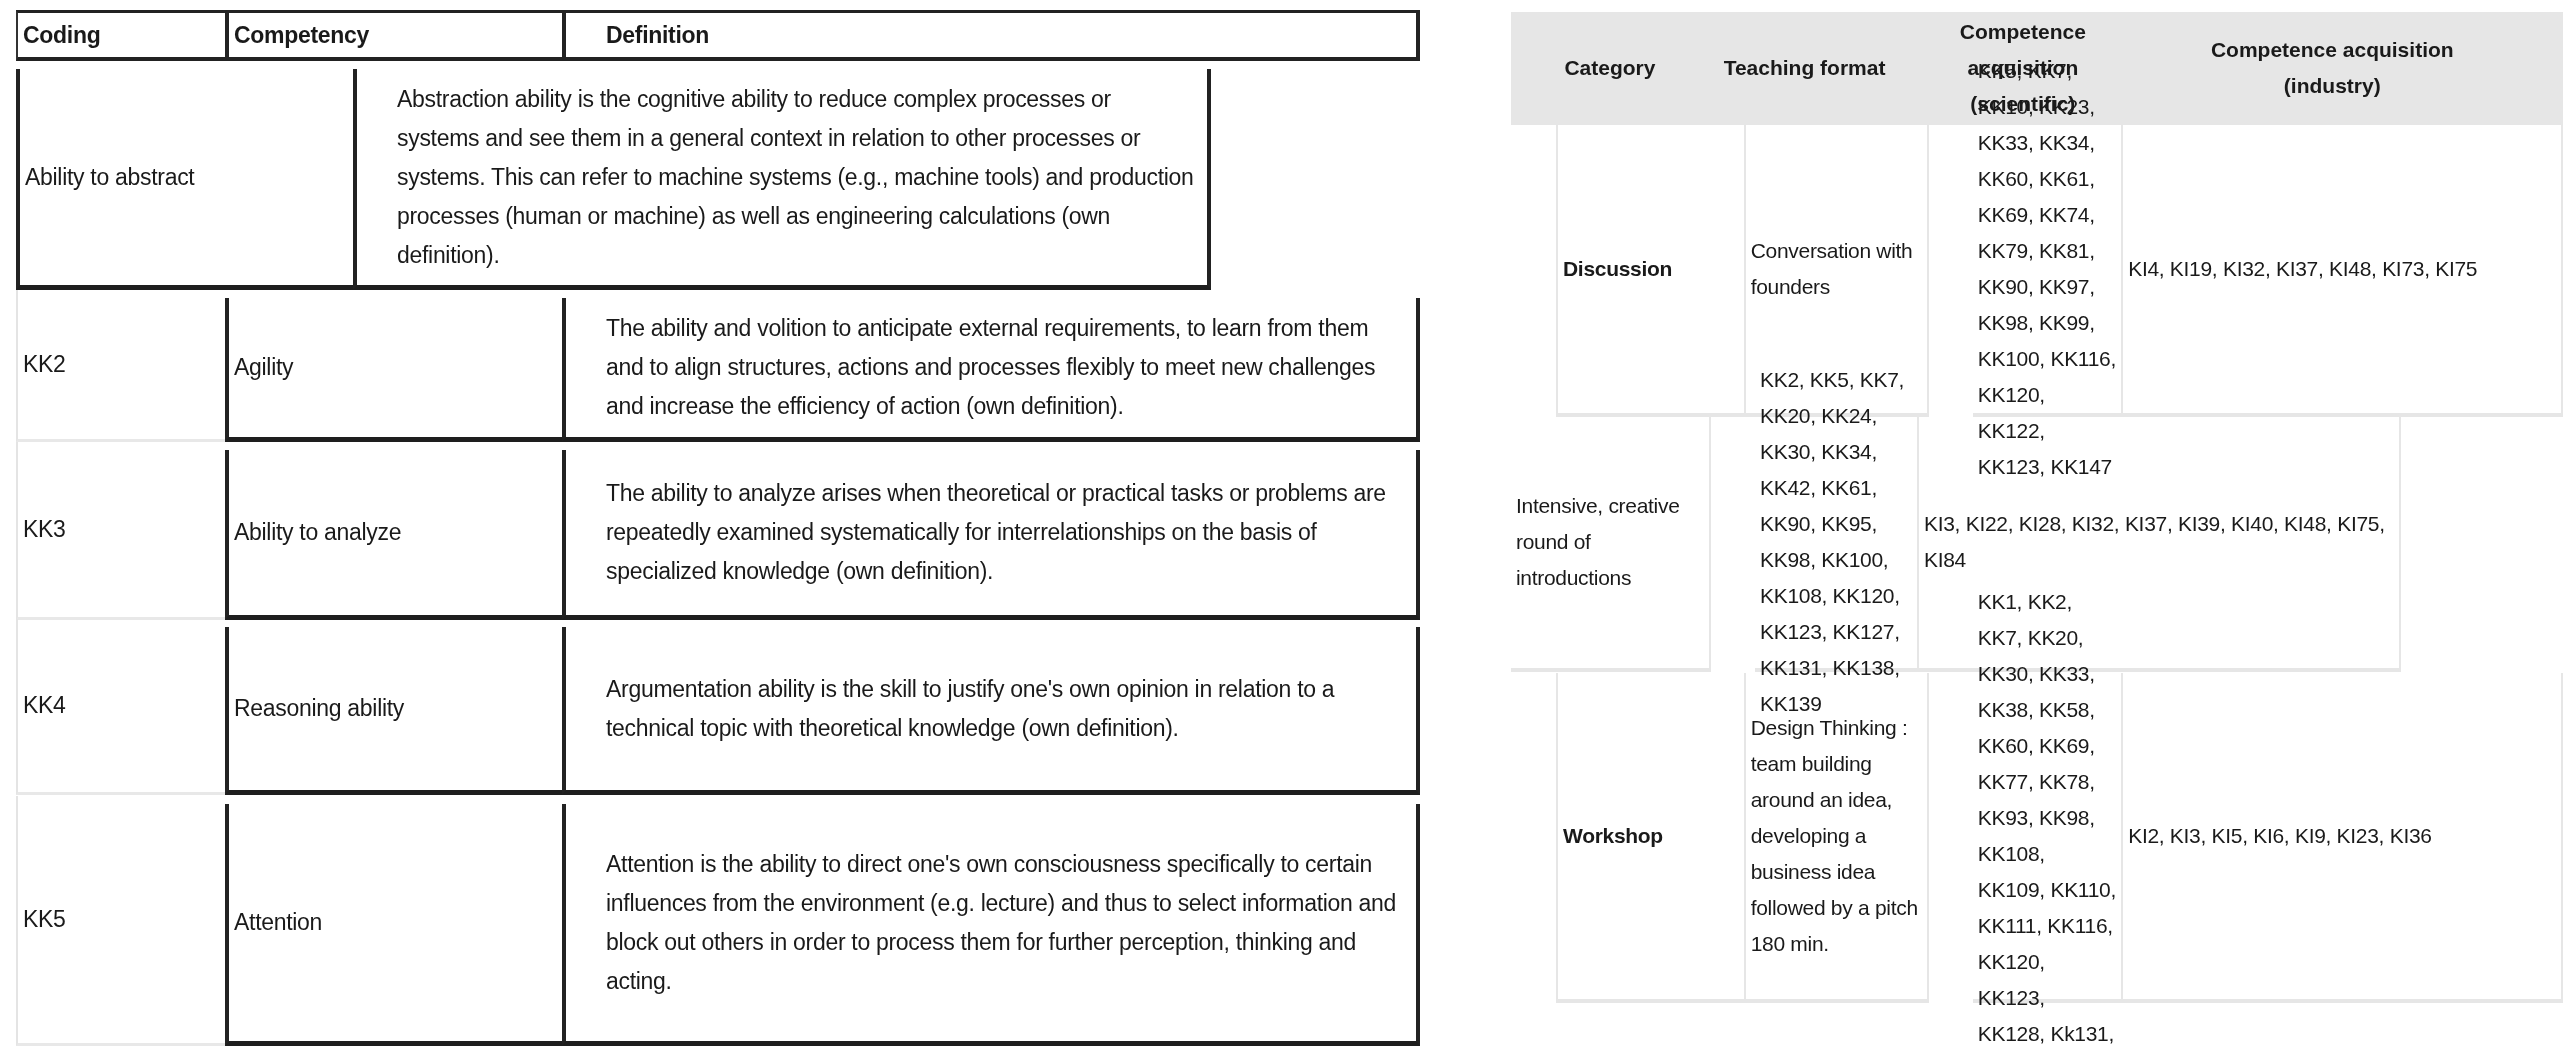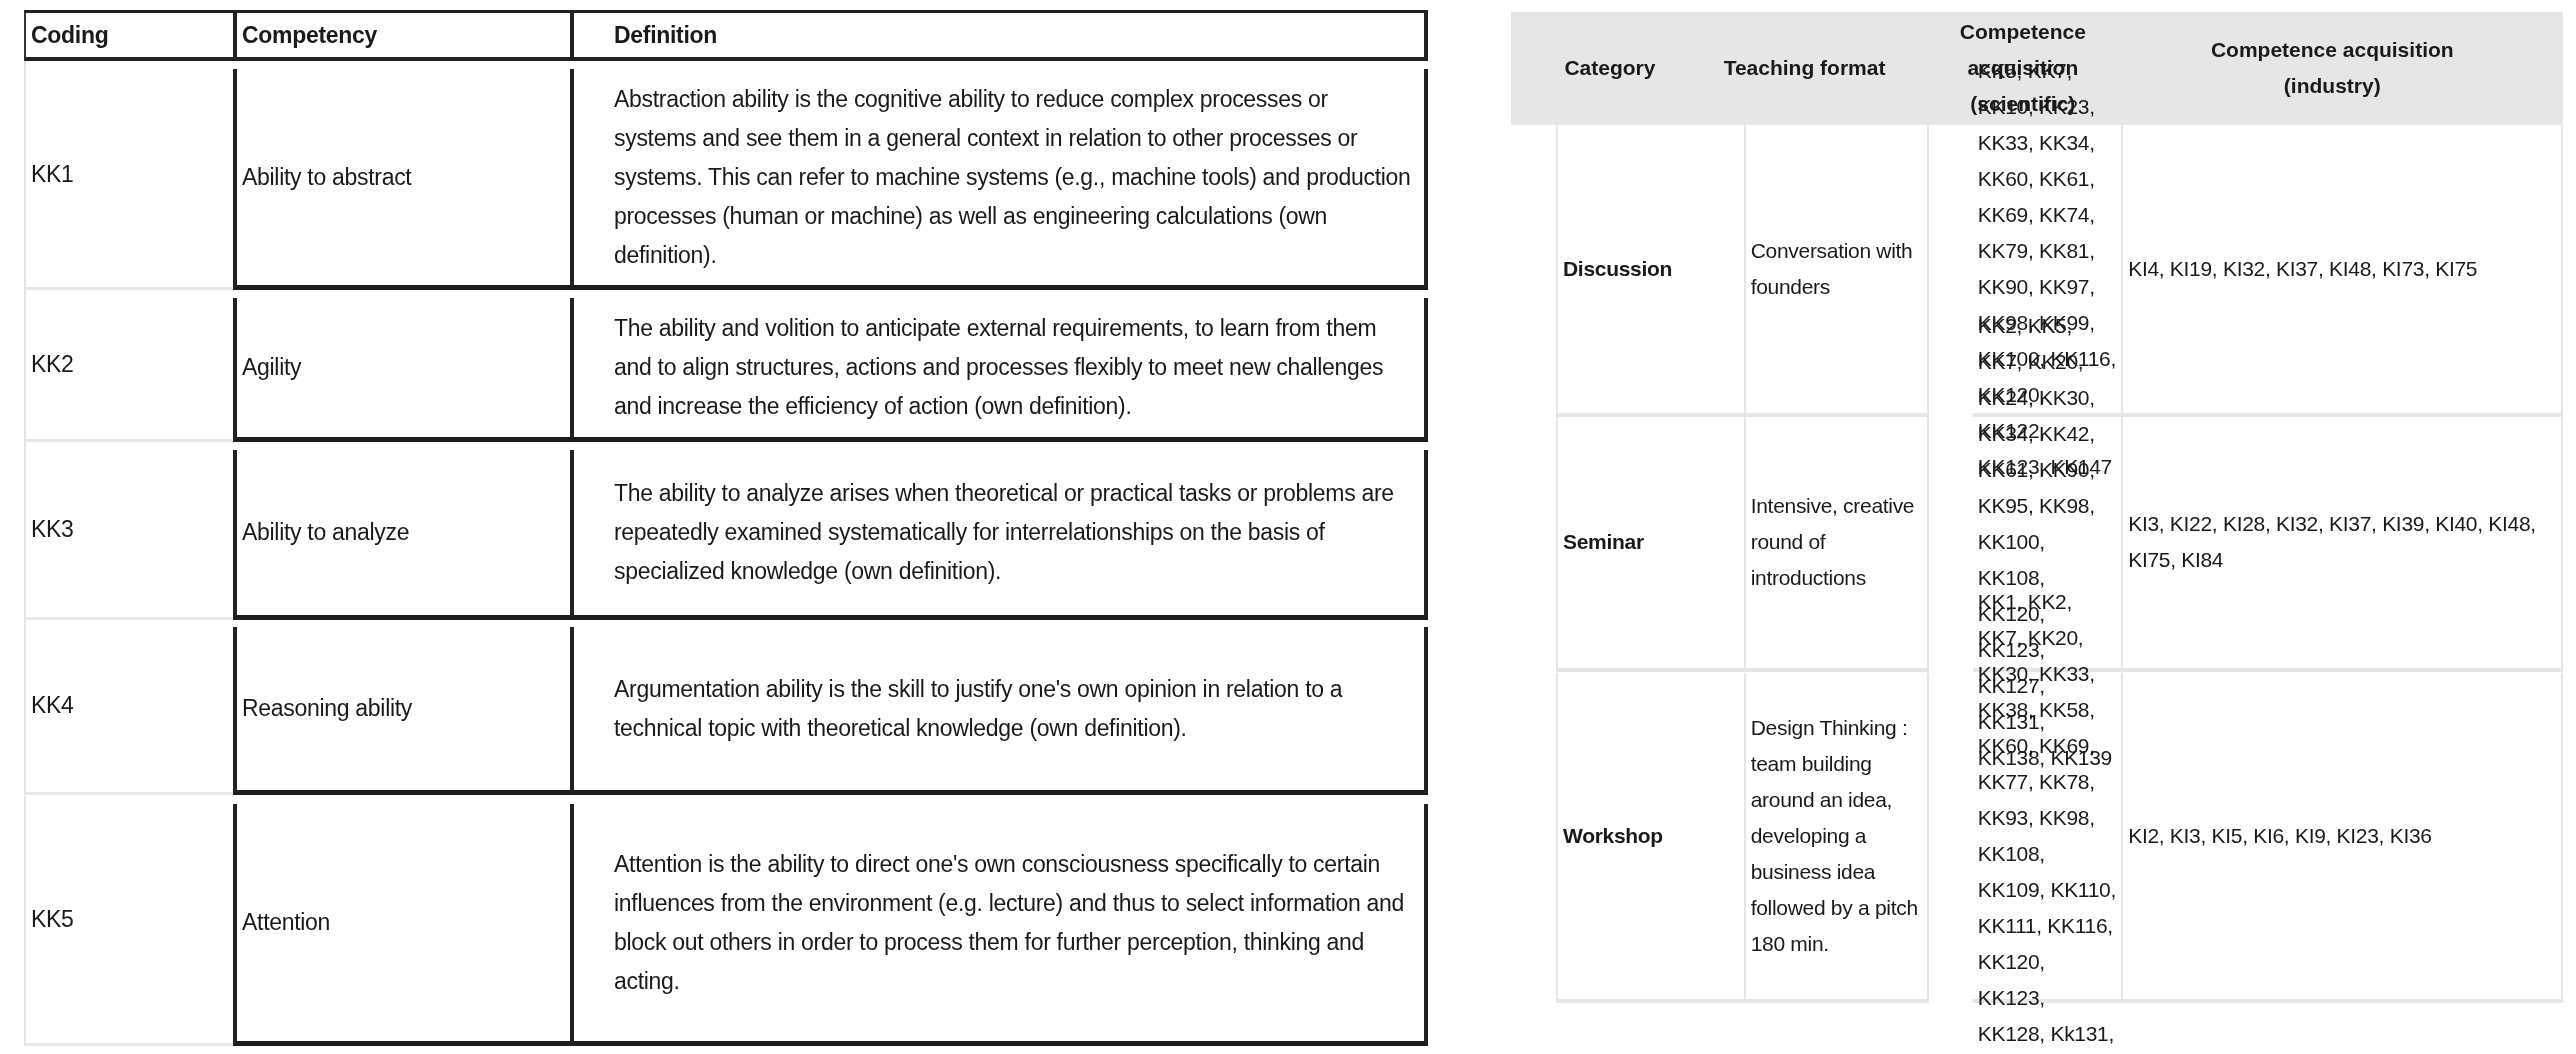--- a/index.html
+++ b/index.html
@@ -1,20 +1,20 @@
 <!DOCTYPE html>
 <html style="font-size:13.5px"><head>
 <meta charset="utf-8">
 <style>
   html, body { margin: 0; padding: 0; background: #ffffff; }
   body { width: 2576px; height: 1055px; position: relative; overflow: hidden;
          font-family: "Liberation Sans", sans-serif; color: #1a1a1a; }
 
   
-  .ltable { position: absolute; left: 24px; top: 10px; width: 1404px; height: 1035px; }
+  .ltable { position: absolute; left: 16px; top: 10px; width: 1404px; height: 1035px; }
   .lrow { position: absolute; left: 0; width: 1404px; display: flex; }
   .lcell { box-sizing: border-box; position: relative; display: flex; align-items: center;
            padding: 0 5px; font-size: 23px; line-height: 39px; letter-spacing: -0.3px; }
   .lhead .lcell { font-weight: bold; border-top: 3.4px solid #222; border-bottom: 4.2px solid #222; }
   .lhead .c1 { border-left: 2.5px solid #333; }
   .lcell.c1 { width: 209px; }
   .lcell.c2 { width: 337px; border-left: 4.2px solid #222; }
   .lcell.c3 { width: 858px; border-left: 4.2px solid #222; border-right: 4.2px solid #222; padding-left: 40px; }
   .lbody .lcell.c1 { border-left: 2.5px solid #e4e4e4; border-bottom: 3.4px solid #e8e8e8; }
   .lbody .lcell.c2, .lbody .lcell.c3 { border-bottom: 5px solid #1e1e1e; margin-top: 8px; }
@@ -44,23 +44,20 @@
       </div>
     <div class="lcell c2">
         <span>Competency</span>
       </div>
     <div class="lcell c3">
         <span>Definition</span>
       </div>
   </div>
 
   <div class="lrow lbody" style="top:51px;height:229px;">
-    <div class="lcell c1">
-        <span>KK1</span>
-      </div>
     <div class="lcell c2">
         <span>Ability to abstract</span>
       </div>
     <div class="lcell c3">
         <span class="txt">Abstraction ability is the cognitive ability to reduce complex processes or systems and see them in a general context in relation to other processes or systems. This can refer to machine systems (e.g., machine tools) and production processes (human or machine) as well as engineering calculations (own definition).</span>
       </div>
   </div>
 
   <div class="lrow lbody" style="top:280px;height:152px;">
     <div class="lcell c1">
@@ -136,23 +133,20 @@
       </div>
     <div class="rcell w3">
         <span>KK5, KK7, KK10, KK23, KK33, KK34, KK60, KK61, KK69, KK74, KK79, KK81, KK90, KK97, KK98, KK99, KK100, KK116, KK120, KK122, KK123, KK147</span>
       </div>
     <div class="rcell w4">
         <span>KI4, KI19, KI32, KI37, KI48, KI73, KI75</span>
       </div>
   </div>
 
   <div class="rrow" style="top:405px;height:255px;">
-    <div class="rcell k1 w1">
-        <span>Seminar</span>
-      </div>
     <div class="rcell w2">
         <span>Intensive, creative round of introductions</span>
       </div>
     <div class="rcell w3">
         <span>KK2, KK5, KK7, KK20, KK24, KK30, KK34, KK42, KK61, KK90, KK95, KK98, KK100, KK108, KK120, KK123, KK127, KK131, KK138, KK139</span>
       </div>
     <div class="rcell w4">
         <span>KI3, KI22, KI28, KI32, KI37, KI39, KI40, KI48, KI75, KI84</span>
       </div>
   </div>

